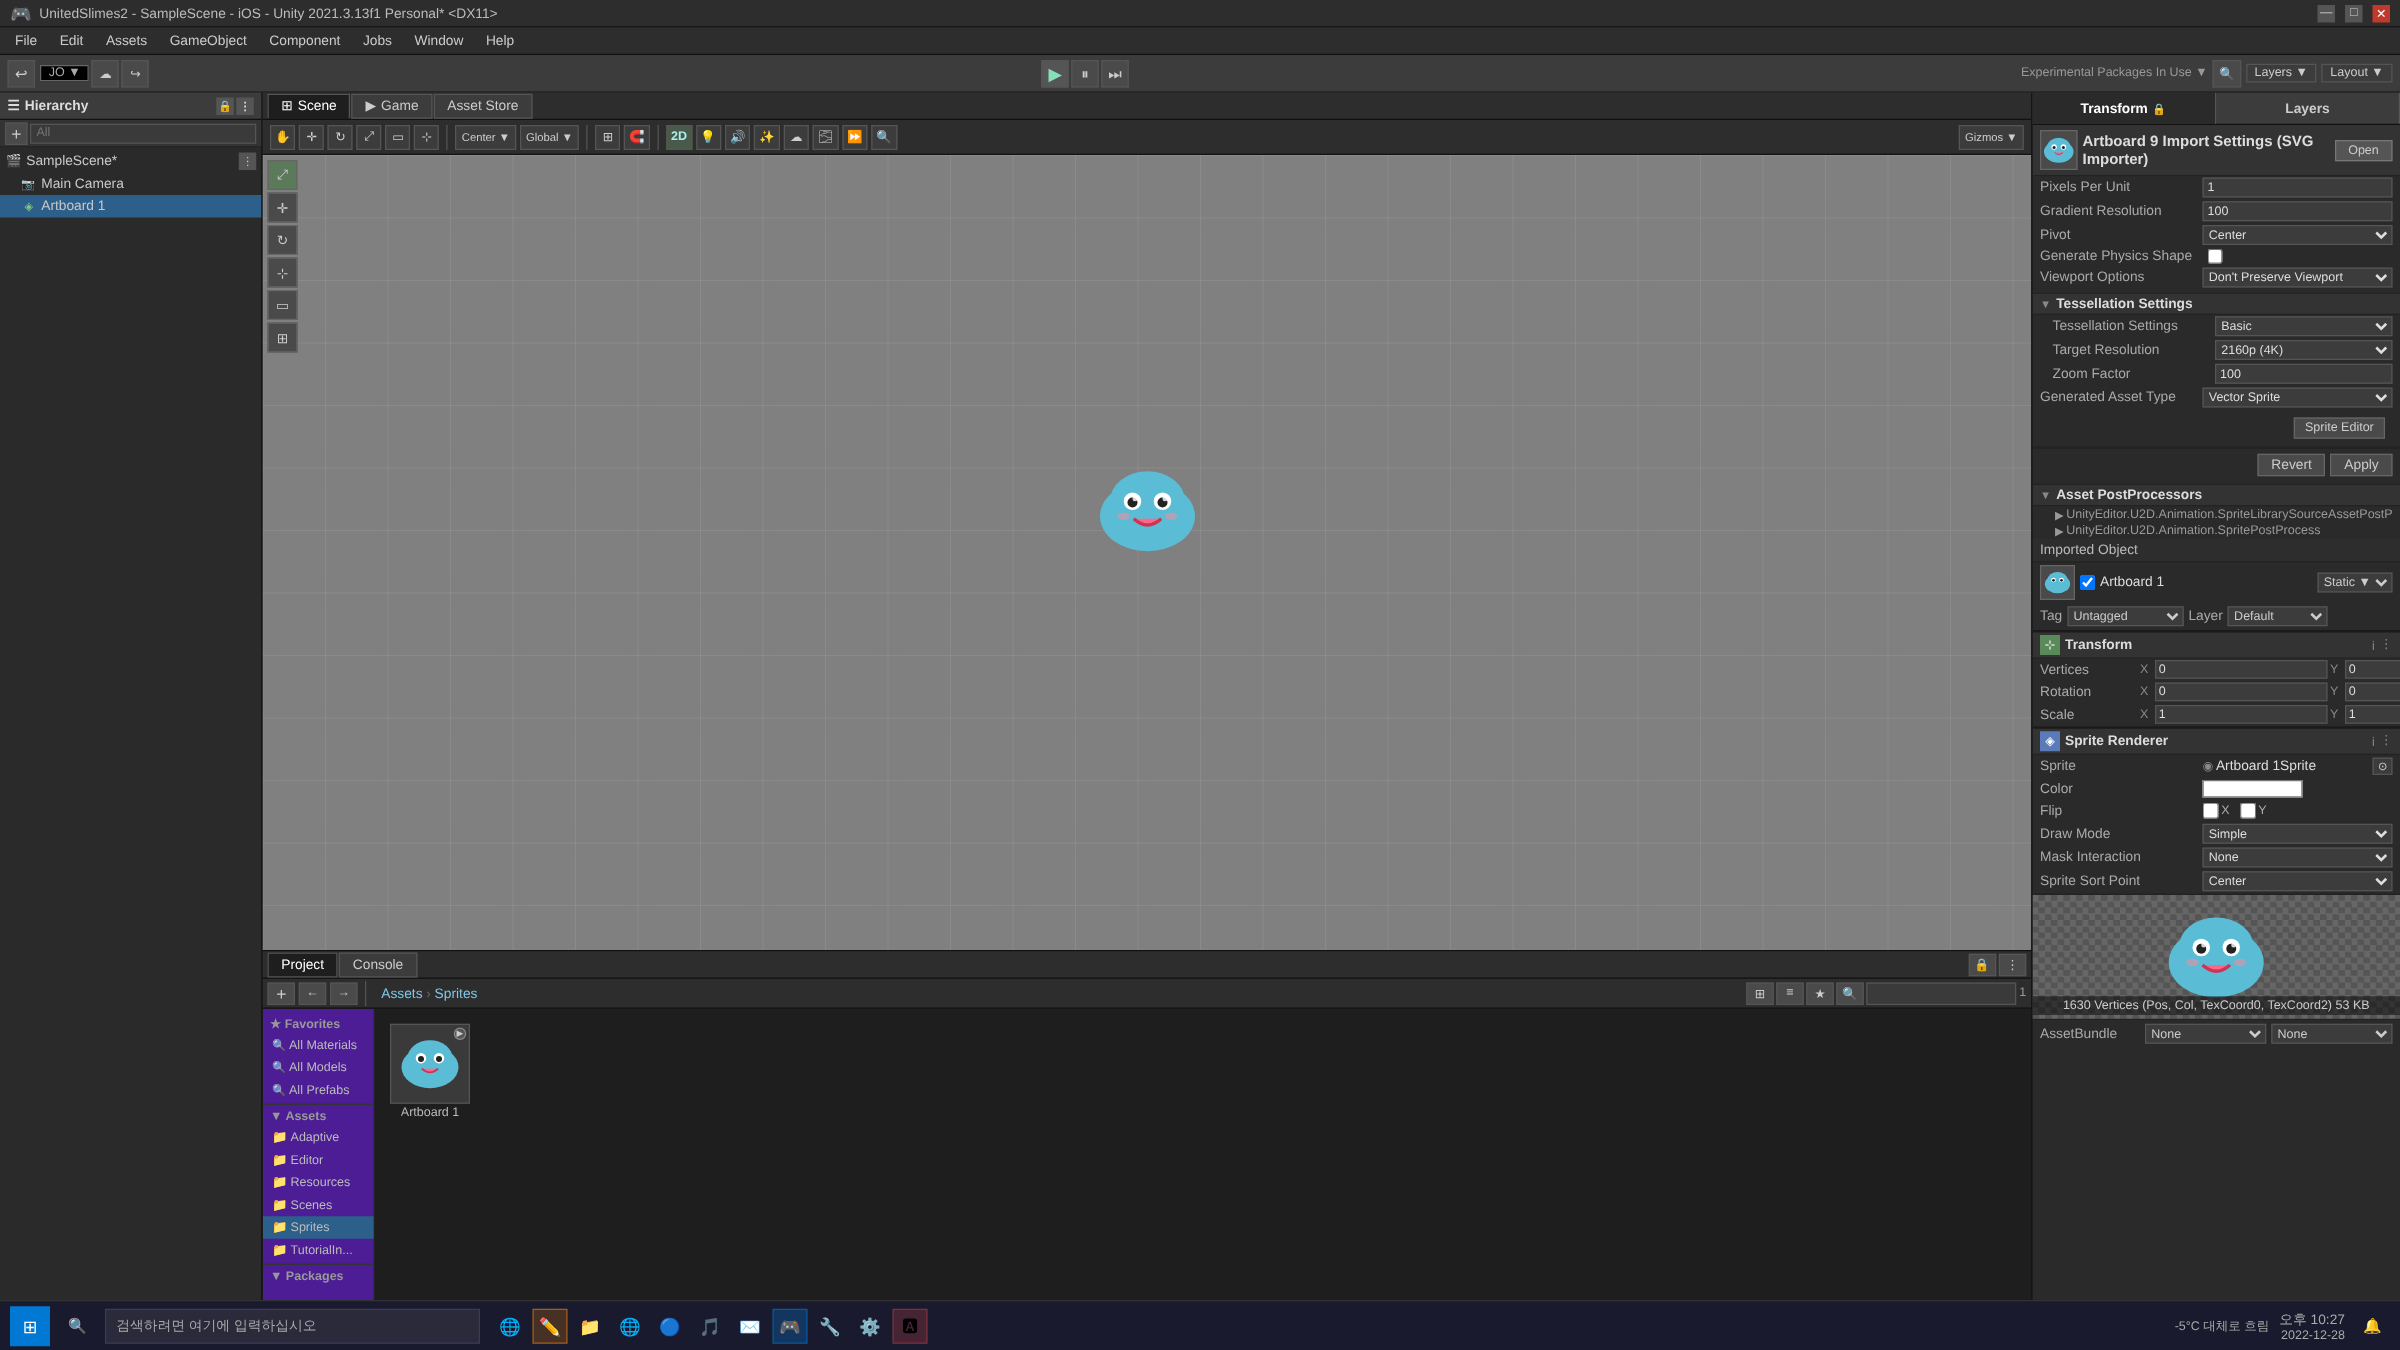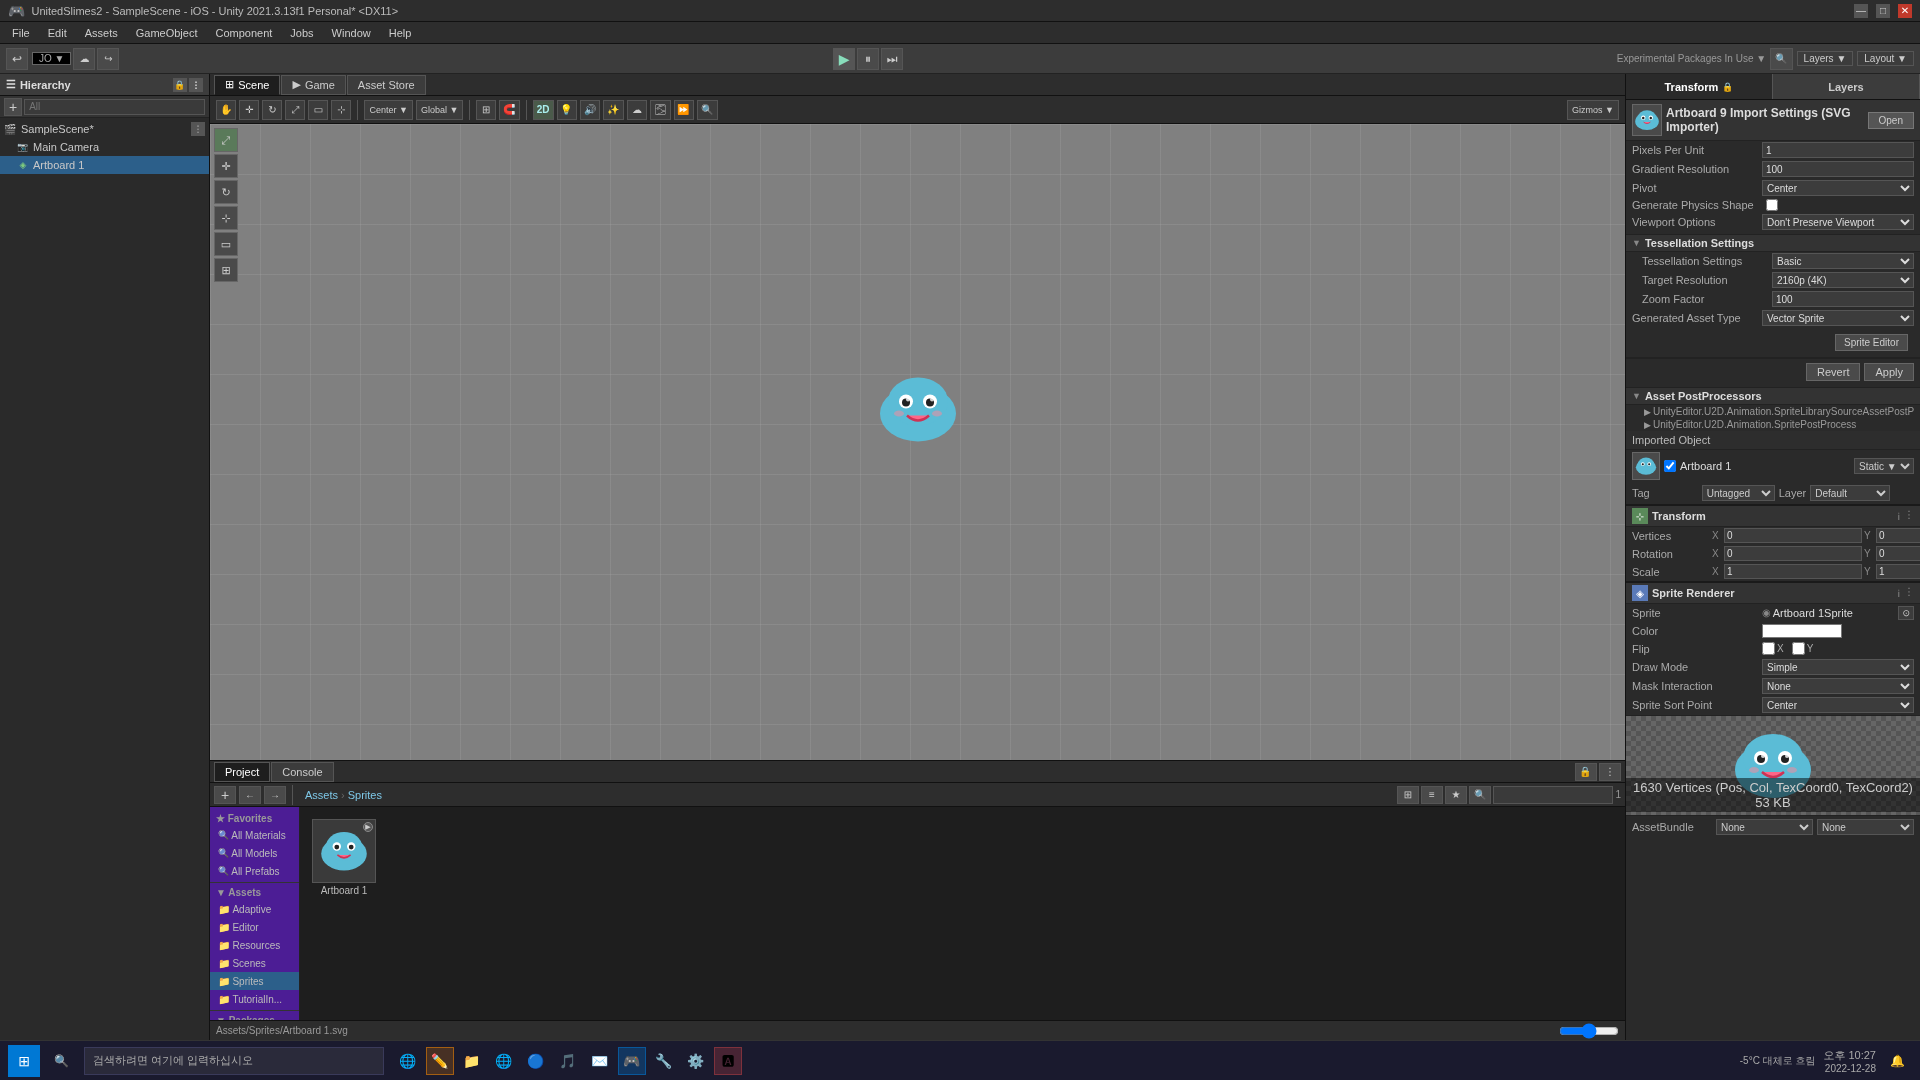--- a/index.html
+++ b/index.html
@@ -432,21 +432,21 @@
       align-items: center;
       justify-content: center;
       position: relative;
       border-top: 1px solid #222;
     }
     .sprite-preview-info {
       position: absolute;
       bottom: 3px;
       left: 0; right: 0;
       text-align: center;
-      font-size: 13px;
+      font-size: 10px;
       color: #ccc;
       background: rgba(0,0,0,0.5);
       padding: 2px;
     }
 
     
     .asset-bundle-row {
       display: flex;
       align-items: center;
       padding: 3px 6px;
@@ -900,26 +900,20 @@
                   </svg>
                   <div style="position:absolute; top:2px; right:2px; width:10px; height:10px; background:#555; border:1px solid #888; border-radius:50%; display:flex; align-items:center; justify-content:center; font-size:7px; color:#ccc; cursor:pointer;">▶</div>
                 </div>
                 <span class="file-label">Artboard 1</span>
               </div>
             </div>
           </div>
         </div>
       </div>
 
-      <div class="status-bar">
-        <span>Assets/Sprites/Artboard 1.svg</span>
-        <div style="margin-left:auto; display:flex; align-items:center; gap:4px;">
-          <input type="range" min="0" max="100" value="50" style="width: 60px;">
-        </div>
-      </div>
     </div>
   </div>
 
   <div class="right-panel">
     <div class="right-tab-bar">
       <div class="right-tab active">
         <span>Transform</span>
         <span style="margin-left:4px; font-size:9px; color:#888;">🔒</span>
       </div>
       <div class="right-tab">
@@ -1052,21 +1046,21 @@
           </svg>
         </div>
         <input type="checkbox" checked="" class="obj-check" style="">
         <span style="font-size:11px; color:#ddd;">Artboard 1</span>
         <select class="static-dropdown">
           <option>Static ▼</option>
         </select>
       </div>
       <div class="tag-layer-row">
         <span class="tag-label">Tag</span>
-        <select class="tag-select" style="width:73px;margin-left:48px;">
+        <select class="tag-select" style="width:93px;">
           <option>Untagged</option>
         </select>
         <span class="tag-label">Layer</span>
         <select class="tag-select" style="width:80px;">
           <option>Default</option>
         </select>
       </div>
 
       <div class="comp-header">
         <div class="comp-icon" style="background:#5a8a5a;">⊹</div>

